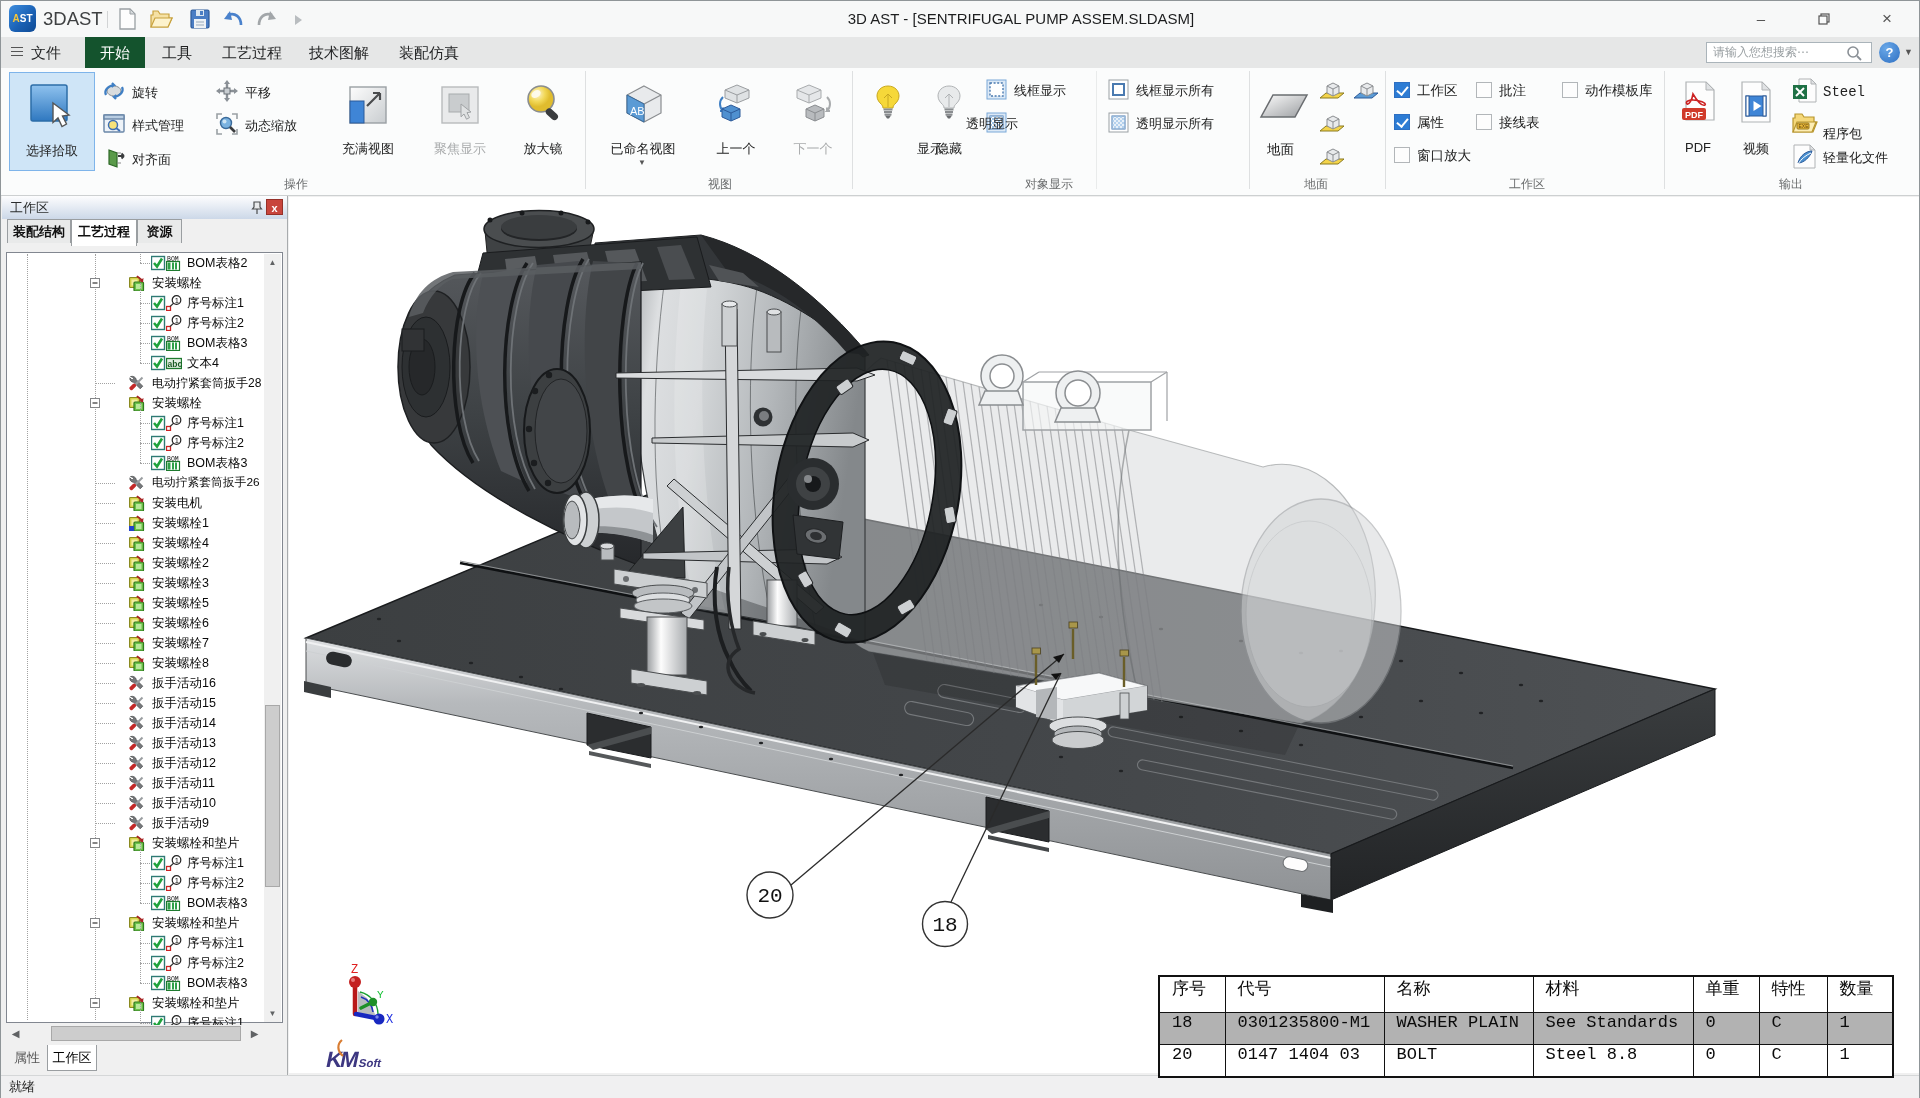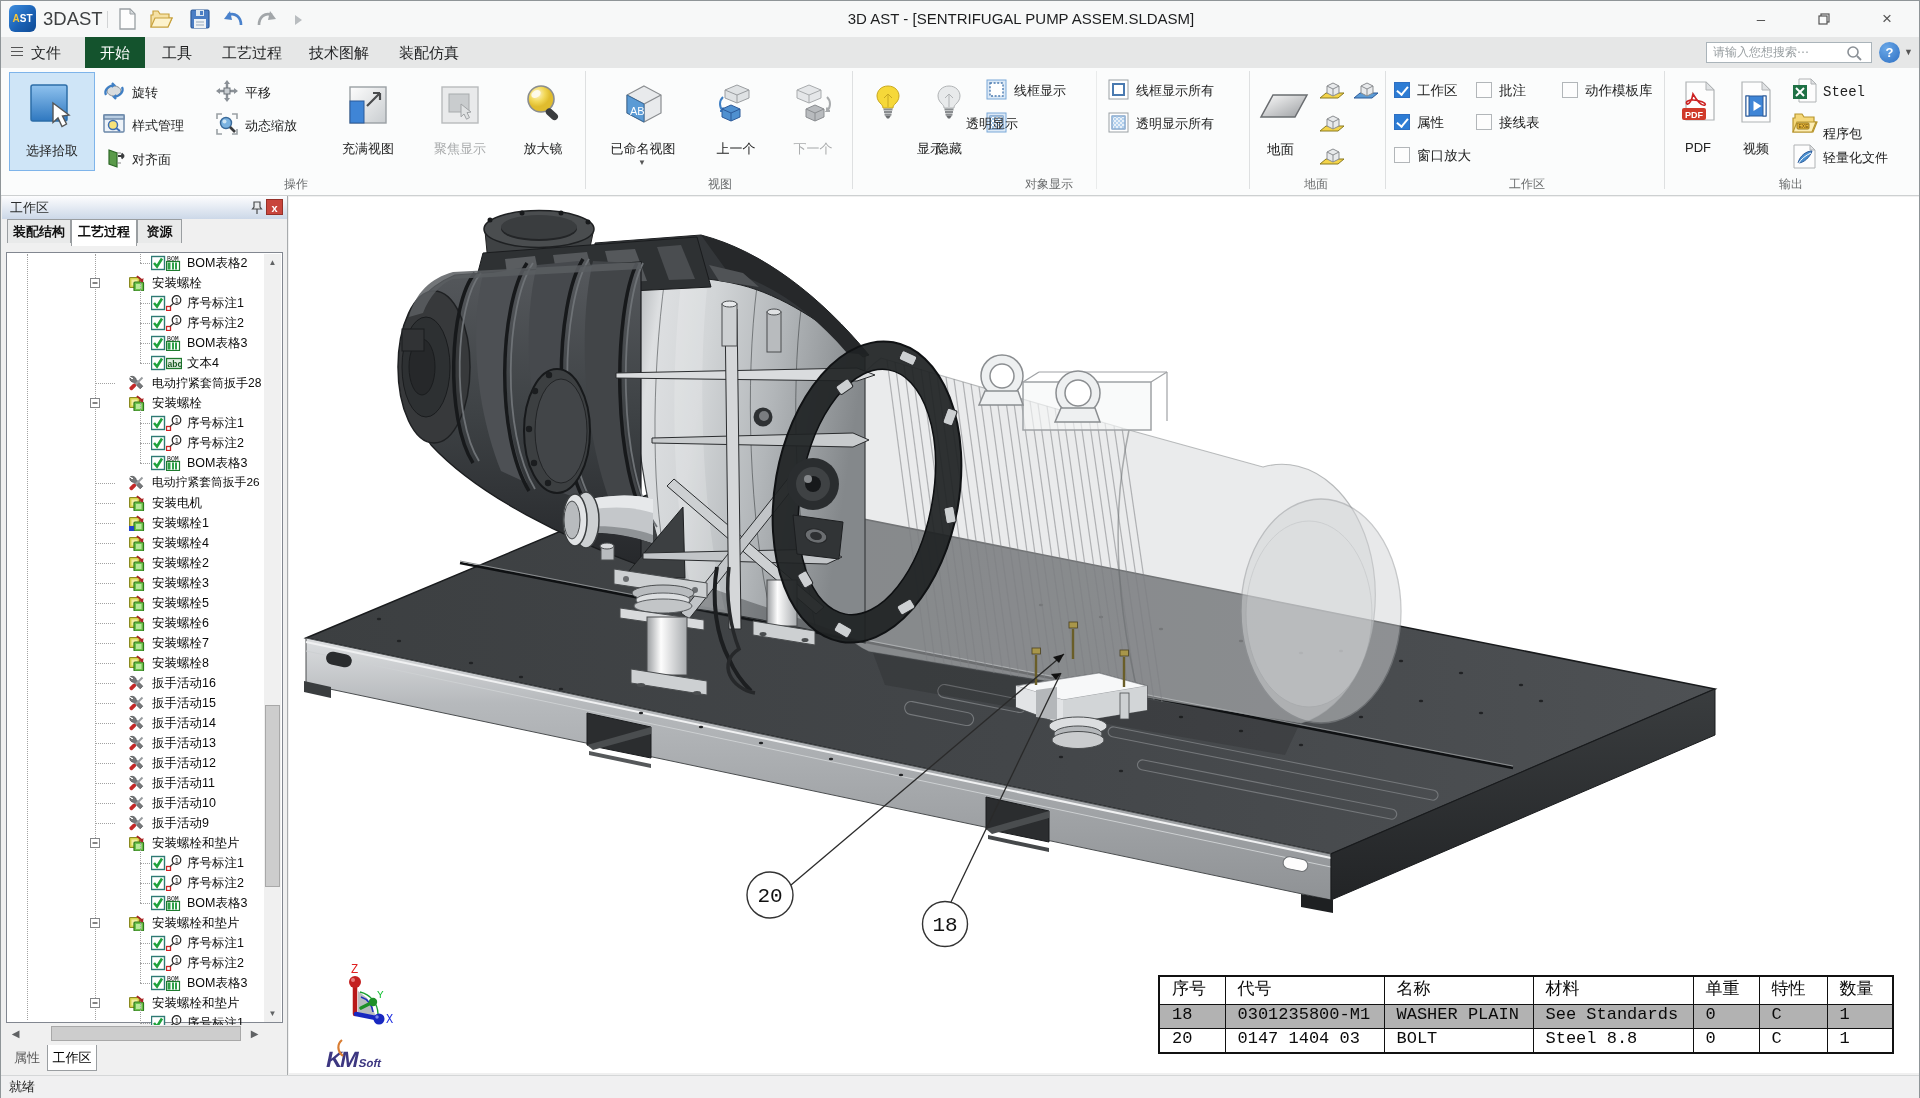--- a/index.html
+++ b/index.html
@@ -46,21 +46,21 @@
 .sarrow{position:absolute;left:0;width:17px;height:17px;color:#606264;font-size:8px;text-align:center;line-height:17px}
 .vthumb{position:absolute;left:1px;width:15px;background:#cdcdcd;border:1px solid #a8a8a8}
 .hthumb{position:absolute;top:1px;height:15px;background:#cdcdcd;border:1px solid #a8a8a8}
 .btab{position:absolute;top:849px;height:26px;line-height:26px;font-size:13px;color:#333;text-align:center;background:#f0f0f0}
 .btab.sel{background:#fff;border:1px solid #9a9ea1;border-top:none;color:#000}
 
 .viewport{position:absolute;left:288px;top:196px;width:1630px;height:876px;background:#fff}
 .statusbar{position:absolute;left:0;top:1074px;width:1918px;height:23px;background:#f0f0f1;border-top:1px solid #d5d7d8;font-size:13px;color:#222;line-height:22px;padding-left:8px}
 
 .bom{position:absolute;left:1157px;top:974px;border:2px solid #111;border-collapse:collapse;font-family:"Liberation Mono",monospace;font-size:17px;color:#0a0a0a;background:#fff}
-.bom td{border:1px solid #111;height:14px;padding:0 0 4px 12px;font-size:17px;white-space:nowrap}
+.bom td{border:1px solid #111;height:14px;padding:0 0 12px 12px;font-size:17px;white-space:nowrap}
 .bom tr.gray td{background:#b2b2b2}
 </style></head><body>
 <div class="app">
 <div class="titlebar"></div>
     <div class="logo"><i>A</i>ST</div>
     <div class="appname">3DAST</div>
     <div class="tsep"></div>
     <svg class="abs" style="left:116px;top:6px" width="200" height="26" viewBox="0 0 200 26">
 <g>
         <path d="M3 2 h10 l5 5 v15 h-15 z" fill="#fdfdfd" stroke="#9aa0a4" stroke-width="1.3"></path>

